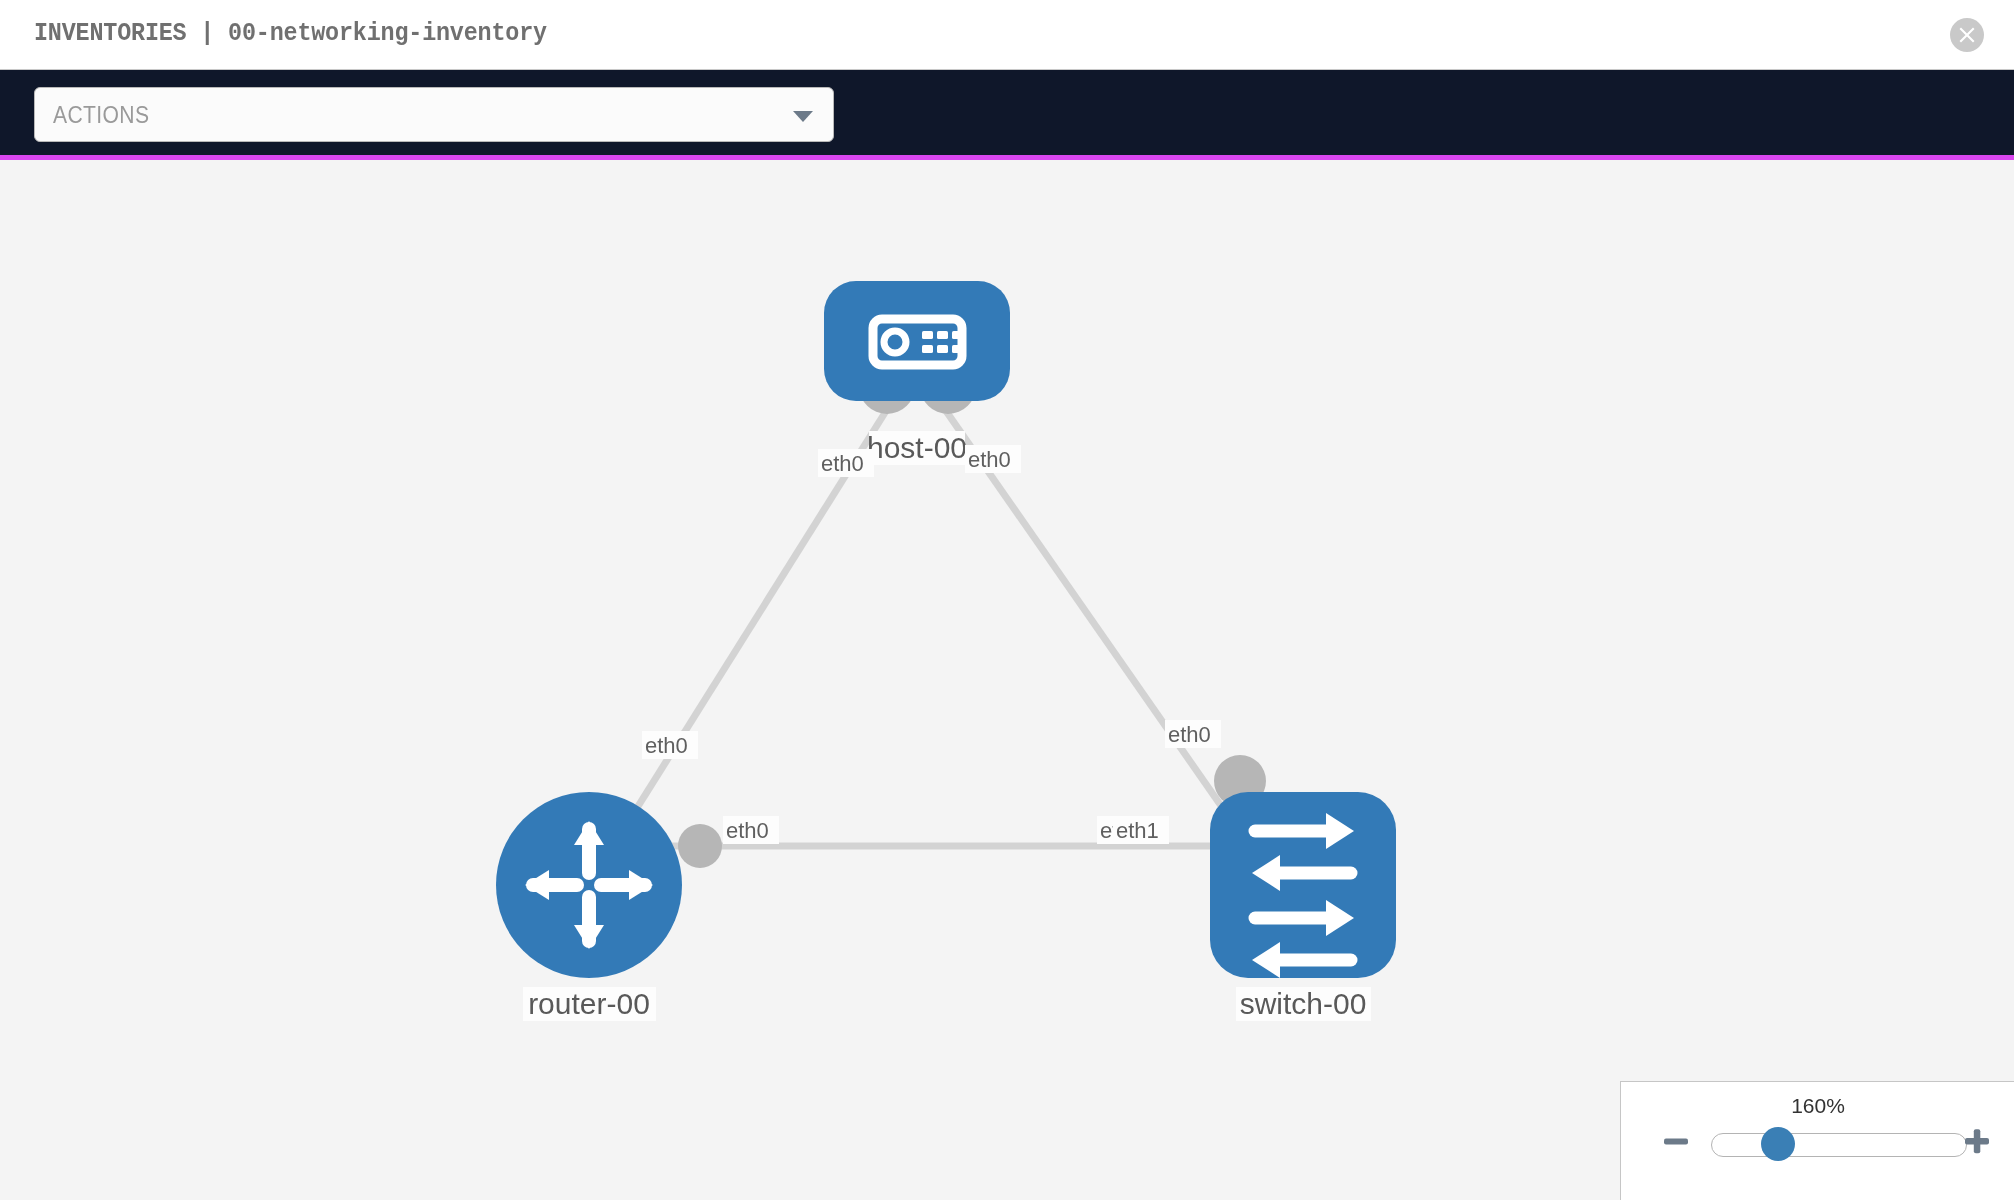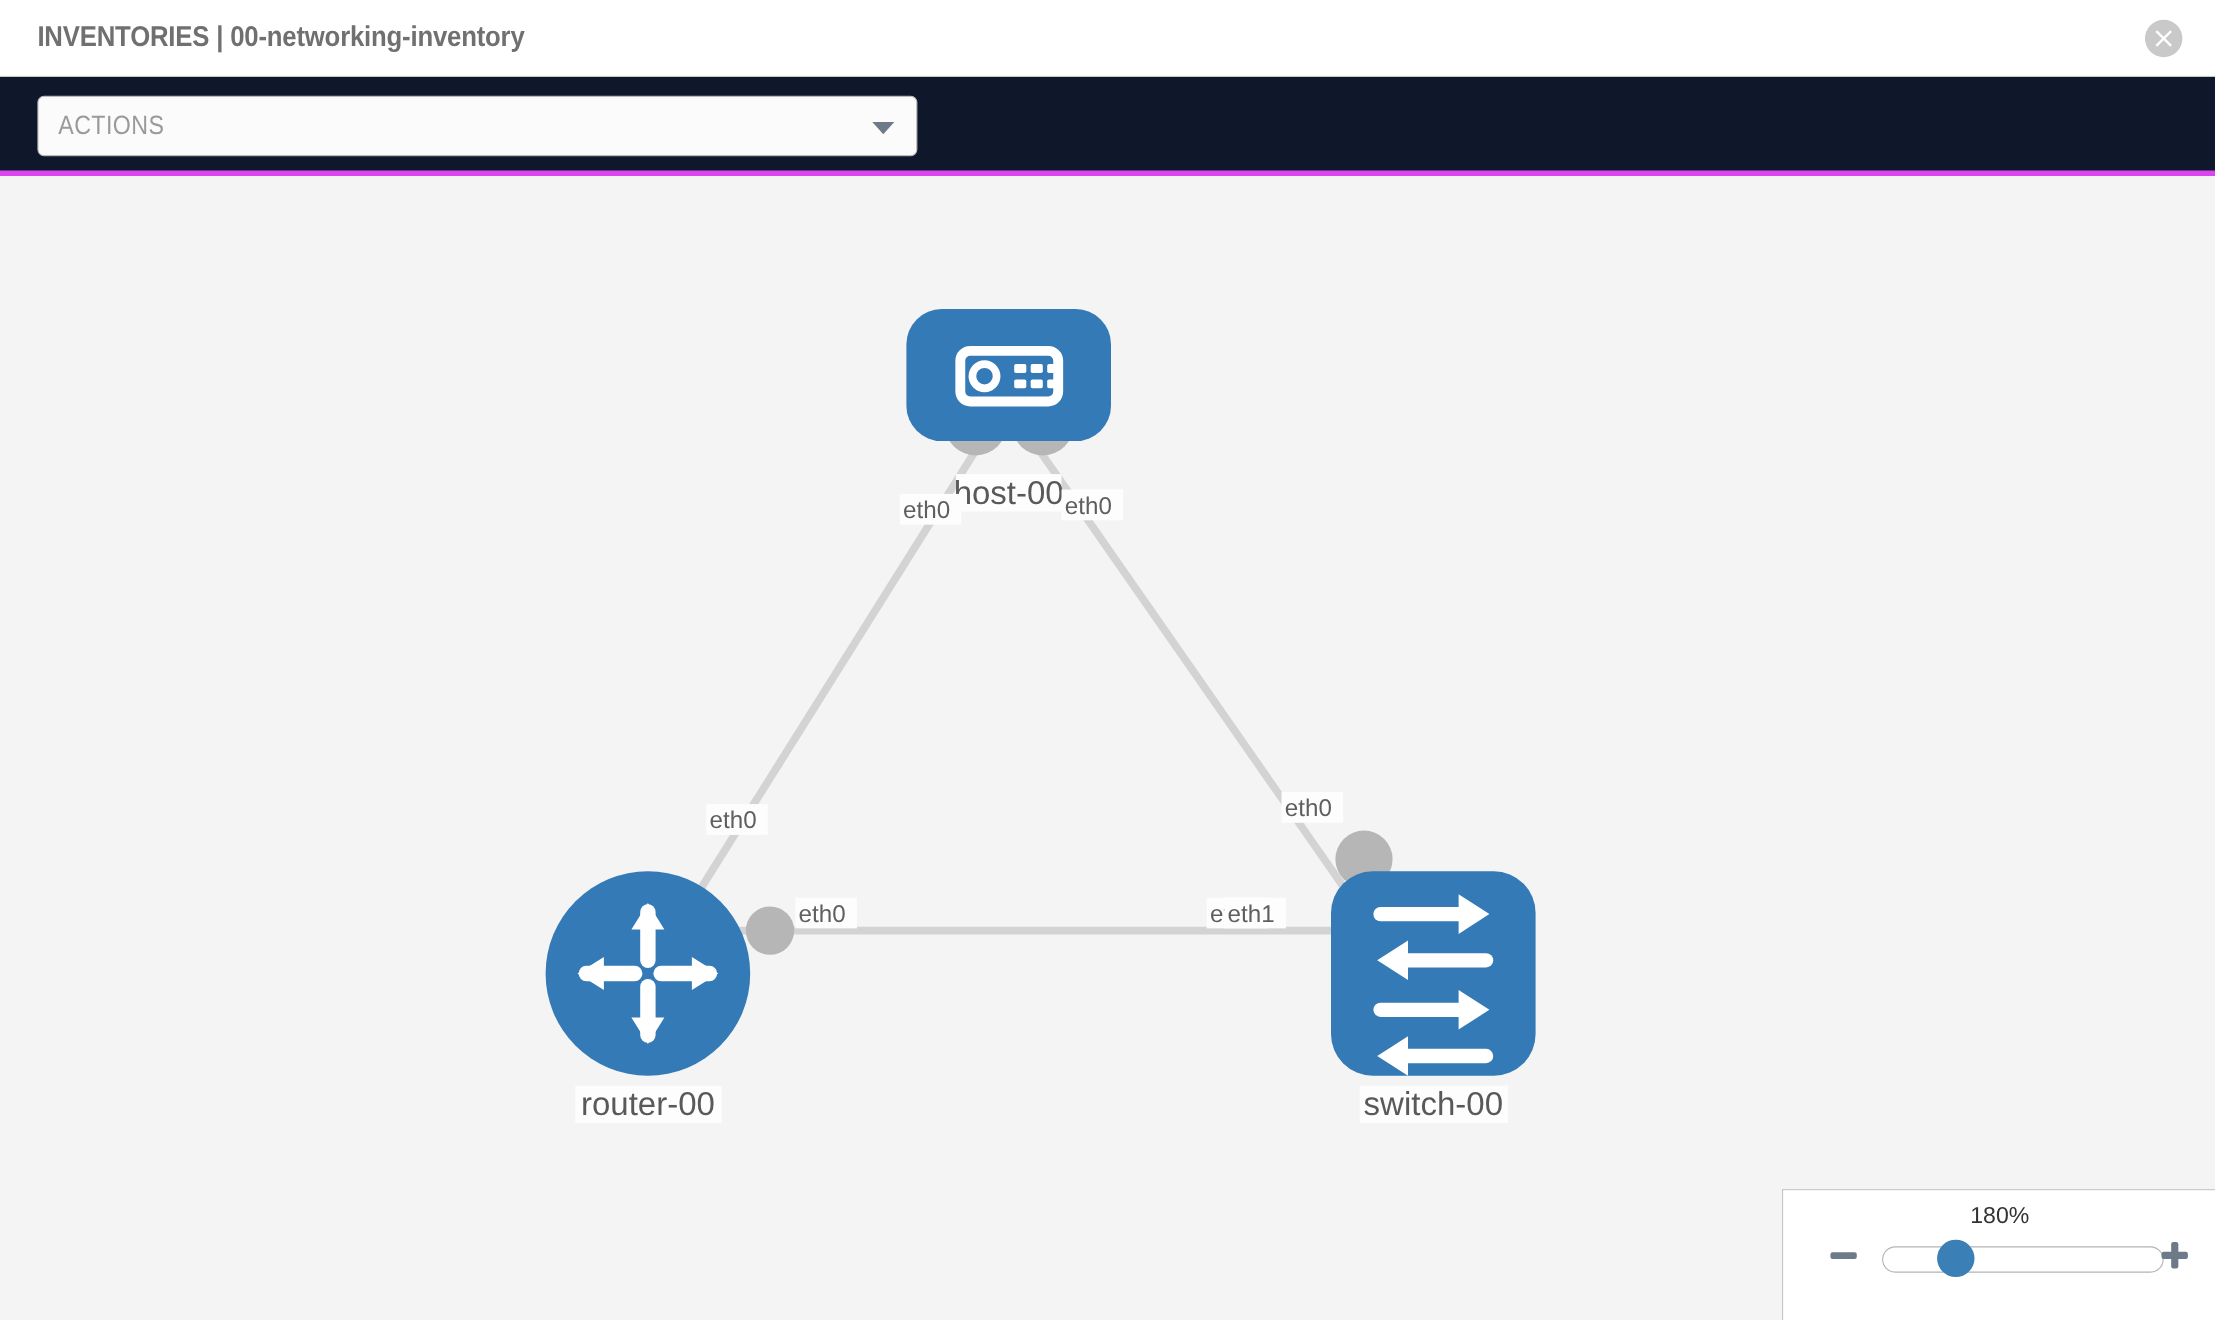--- a/index.html
+++ b/index.html
@@ -20,20 +20,21 @@
   }
 
   
   .header {
     position: absolute;
     top: 0; left: 0;
     width: 2014px;
     height: 70px;
     background: #ffffff;
     border-bottom: 1px solid #c8c8c8;
+    font-family: Liberation Mono, monospace;
   }
 
   .header-title {
     position: absolute;
     left: 34px;
     top: 18px;
     font-size: 26px;
     font-weight: bold;
     color: #707070;
     letter-spacing: -0.2px;
@@ -355,21 +356,21 @@
         <rect class="label-bg" x="1097" y="655" width="56" height="28"></rect>
         <text class="iface-label" x="1100" y="677">eth0</text>
 
         <rect class="label-bg" x="1113" y="655" width="56" height="28"></rect>
         <text class="iface-label" x="1116" y="677">eth1</text>
       </g>
     </svg>
   </div>
 
   <div class="zoom-panel">
-    <div class="zoom-percent">180%</div>
+    <div class="zoom-percent">160%</div>
 
     <div class="zoom-minus">
       <svg width="34" height="34" viewBox="0 0 34 34" aria-hidden="true">
         <rect x="5" y="14.5" width="24" height="6" rx="2" fill="#6c7a89"></rect>
       </svg>
     </div>
 
     <div class="zoom-track"></div>
     <div class="zoom-thumb"></div>
 

